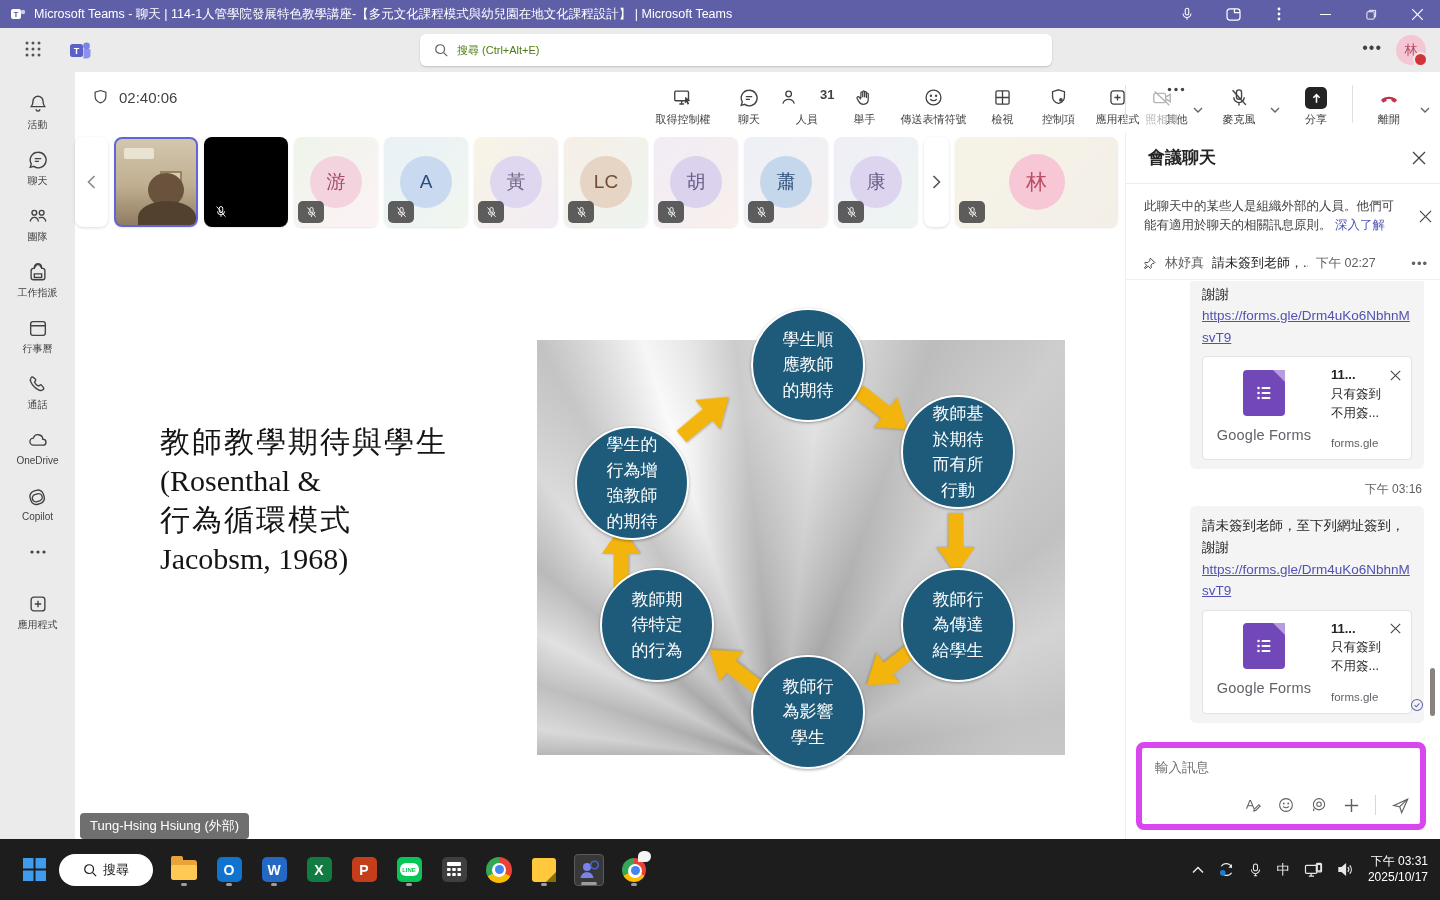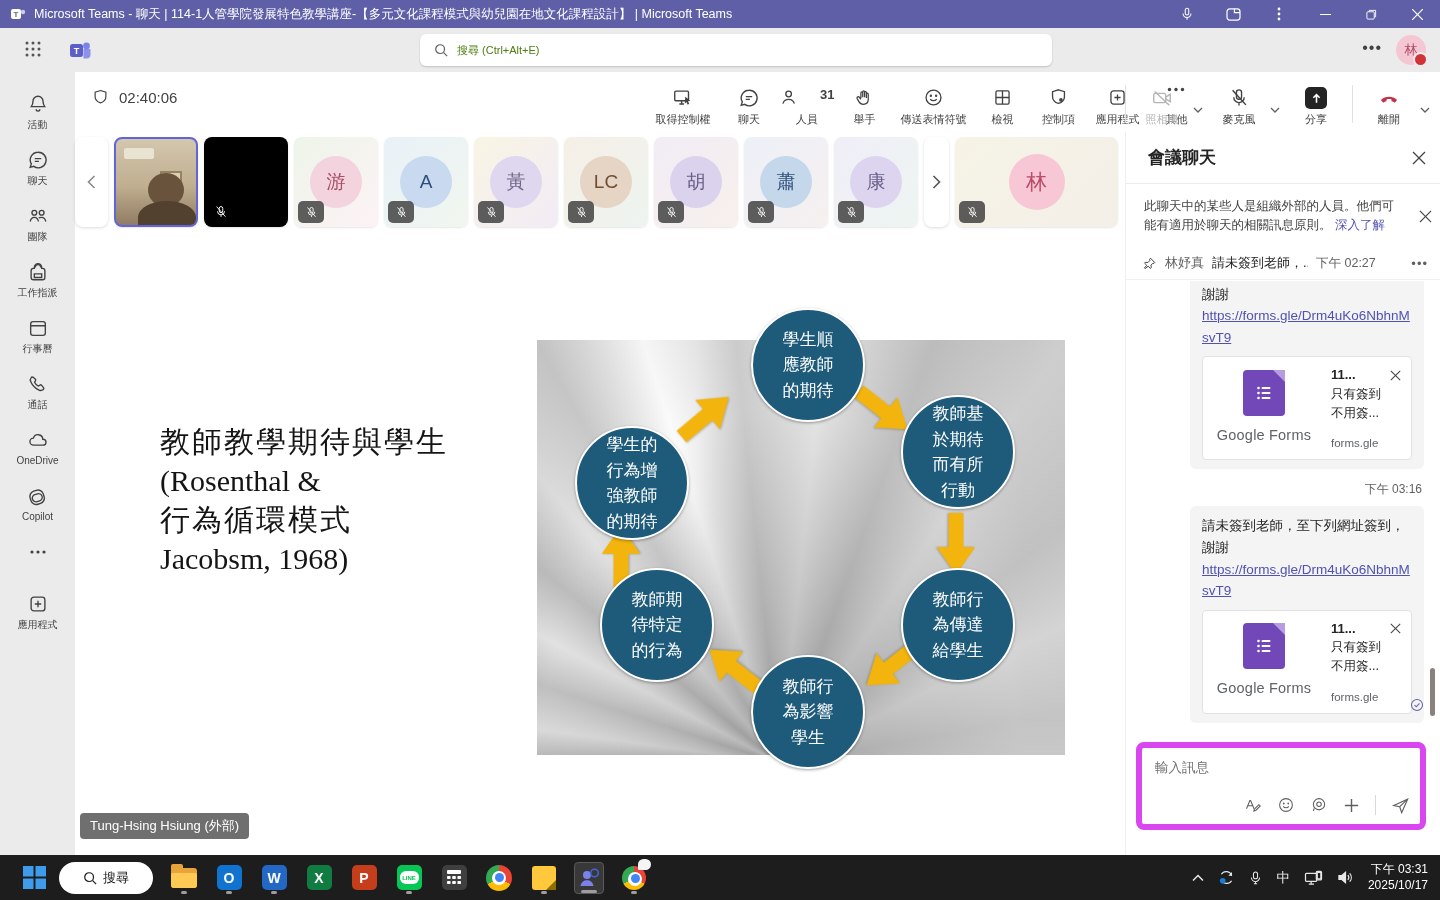--- a/index.html
+++ b/index.html
@@ -156,21 +156,21 @@
 .chat-scroll{position:absolute;right:5px;top:536px;width:5px;height:48px;border-radius:3px;
   background:#8a817c;}
 .inputbox{position:absolute;left:10px;bottom:25px;width:290px;height:88px;border:6px solid #d946ef;
   border-radius:8px;background:#fff;}
 .inputbox .ph{position:absolute;left:13px;top:11px;font-size:13.5px;color:#707070;}
 .in-icons{position:absolute;right:10px;bottom:9px;display:flex;align-items:center;gap:15px;
   color:#5f5f5f;}
 .in-div{width:1px;height:20px;background:#d9d9d9;}
 
 
-.taskbar{position:absolute;left:0;right:0;bottom:0;height:45px;background:#1d1d1d;
+.taskbar{position:absolute;left:0;right:0;bottom:0;height:61px;background:#1d1d1d;
   display:flex;align-items:center;color:#e8e8e8;}
 .tk-start{margin-left:22px;}
 .tk-search{margin-left:12px;width:94px;height:32px;background:#fff;border-radius:16px;
   display:flex;align-items:center;justify-content:center;gap:6px;color:#1b1b1b;font-size:13px;}
 .tk-icons{display:flex;align-items:center;gap:15px;margin-left:16px;}
 .tk-ico{width:30px;height:32px;position:relative;display:flex;align-items:center;
   justify-content:center;flex:none;}
 .run::after{content:"";position:absolute;bottom:0;left:50%;transform:translateX(-50%);
   width:6px;height:3px;border-radius:2px;background:#9d9d9d;}
 .run.act::after{width:16px;background:#9d9d9d;}

